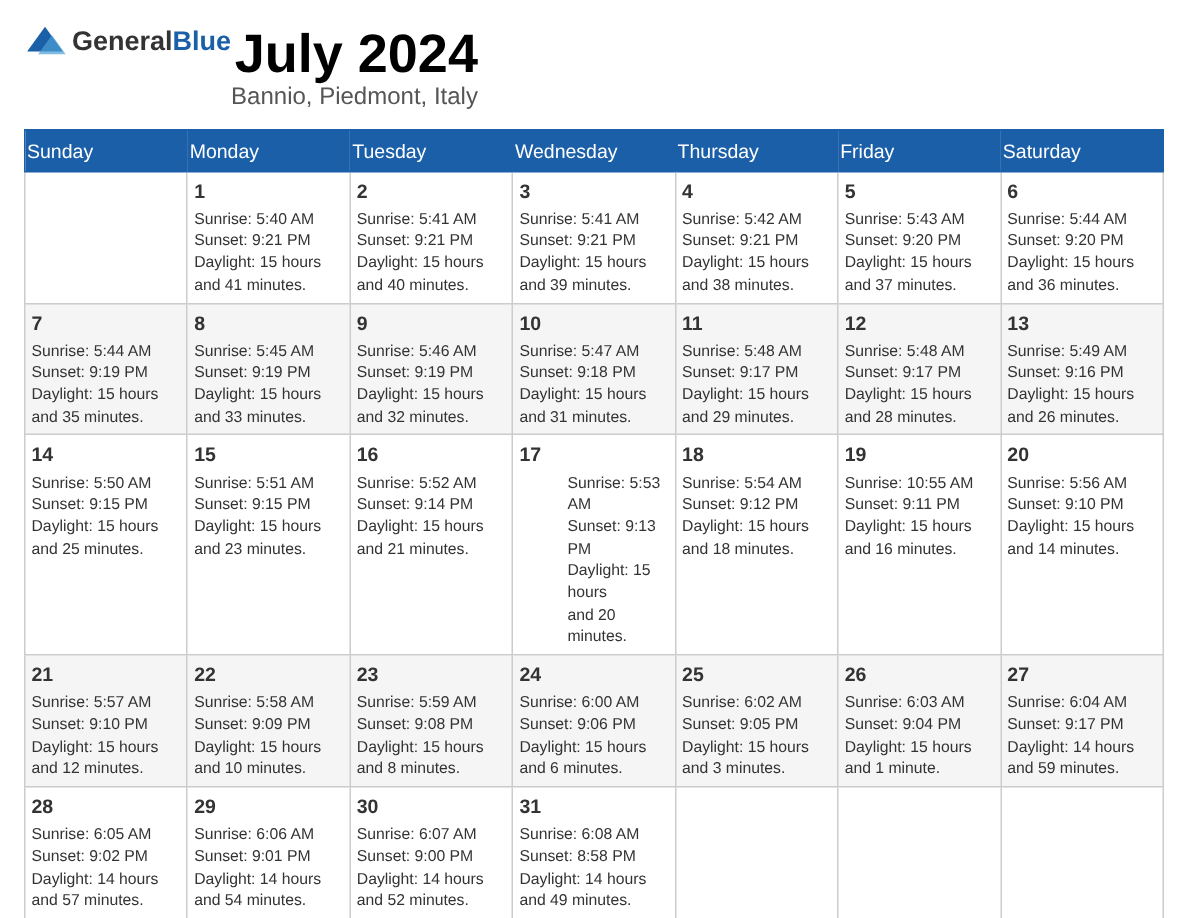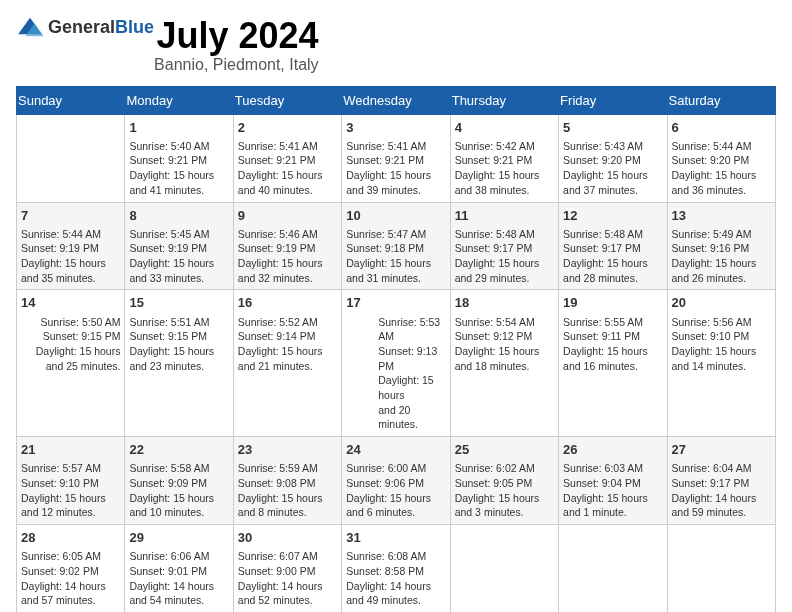--- a/index.html
+++ b/index.html
@@ -214,21 +214,21 @@
           <span class="day-num">13</span>
           <div class="day-info" style="white-space: pre-line;">Sunrise: 5:49 AM
 Sunset: 9:16 PM
 Daylight: 15 hours
 and 26 minutes.</div>
         </td>
       </tr>
       <tr>
         <td>
           <span class="day-num">14</span>
-          <div class="day-info" style="white-space: pre-line; text-align: right;">Sunrise: 5:50 AM
+          <div class="day-info" style="white-space: pre-line;">Sunrise: 5:50 AM
 Sunset: 9:15 PM
 Daylight: 15 hours
 and 25 minutes.</div>
         </td>
         <td>
           <span class="day-num">15</span>
           <div class="day-info" style="white-space: pre-line;">Sunrise: 5:51 AM
 Sunset: 9:15 PM
 Daylight: 15 hours
 and 23 minutes.</div>
@@ -249,21 +249,21 @@
         </td>
         <td>
           <span class="day-num">18</span>
           <div class="day-info" style="white-space: pre-line;">Sunrise: 5:54 AM
 Sunset: 9:12 PM
 Daylight: 15 hours
 and 18 minutes.</div>
         </td>
         <td>
           <span class="day-num">19</span>
-          <div class="day-info" style="white-space: pre-line;">Sunrise: 5:55 AM
+          <div class="day-info" style="white-space: pre-line;">Sunrise: 10:55 AM
 Sunset: 9:11 PM
 Daylight: 15 hours
 and 16 minutes.</div>
         </td>
         <td>
           <span class="day-num">20</span>
           <div class="day-info" style="white-space: pre-line;">Sunrise: 5:56 AM
 Sunset: 9:10 PM
 Daylight: 15 hours
 and 14 minutes.</div>

